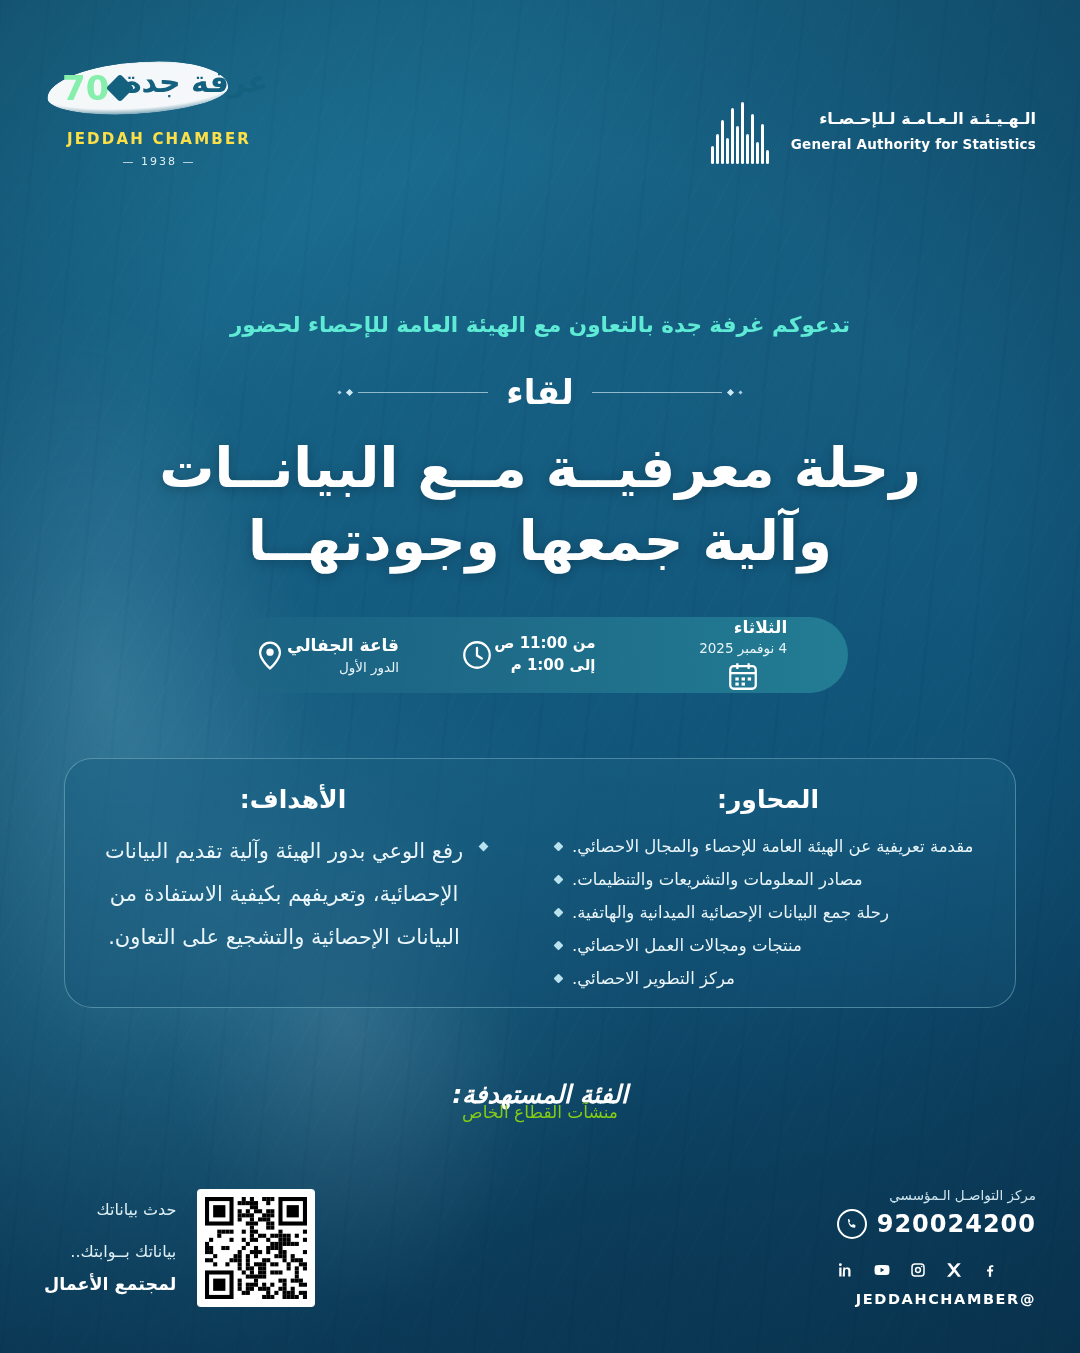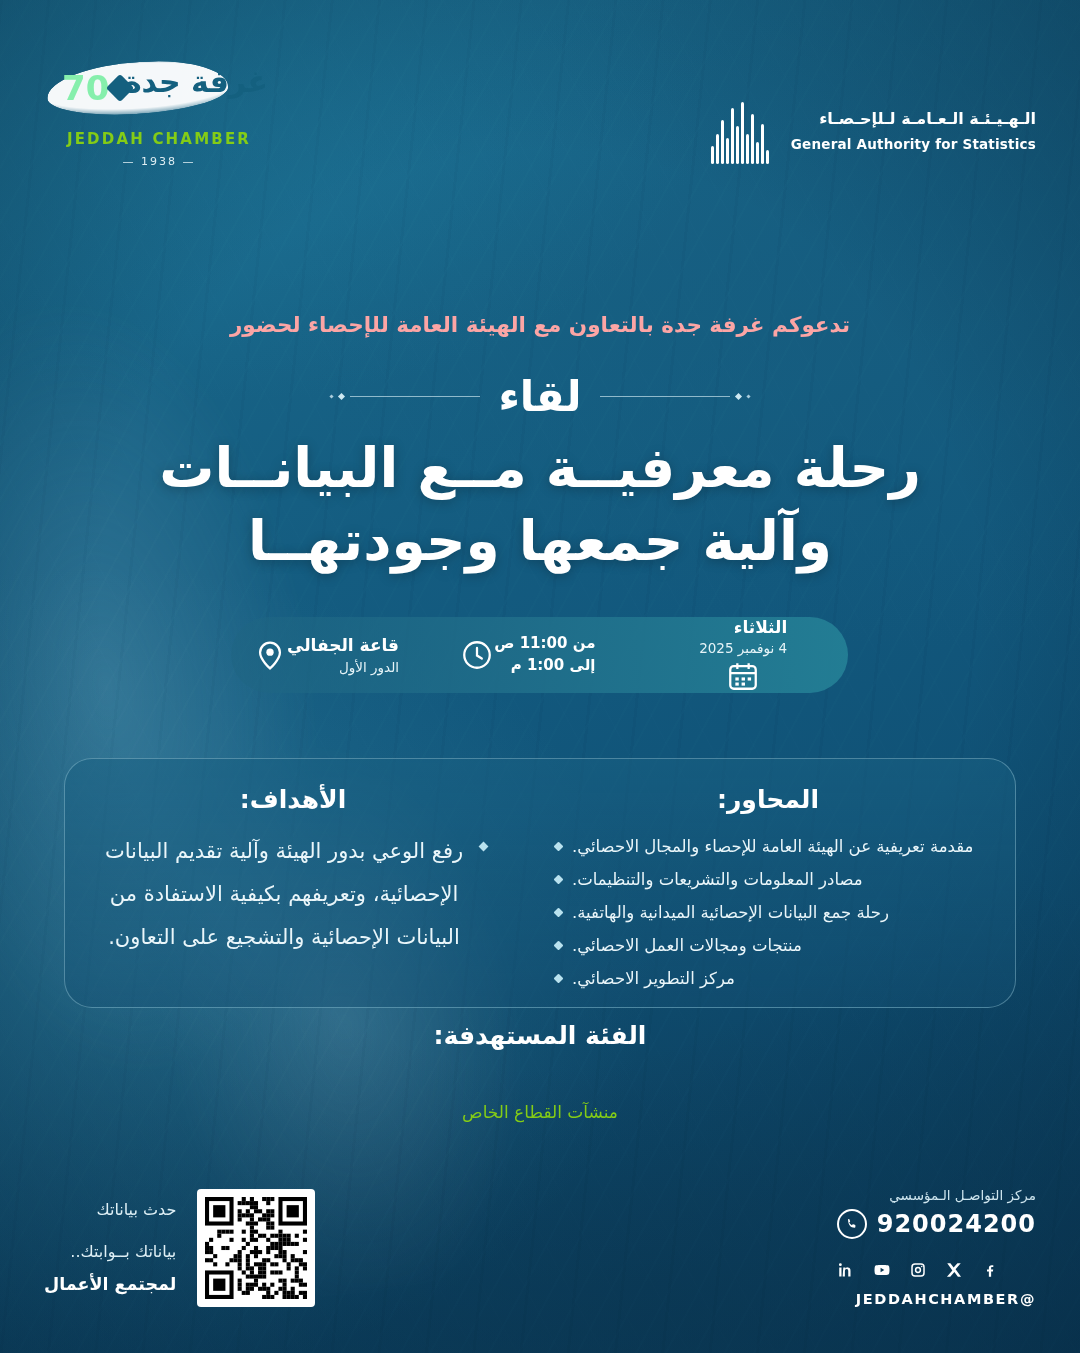--- a/index.html
+++ b/index.html
@@ -59,41 +59,41 @@
   }
   .jc-70{
     position:absolute;left:18px;top:12px;font-size:34px;font-weight:700;color:#86efac;
     font-family:"DejaVu Sans","Liberation Sans",sans-serif;
   }
   .jc-diamond{
     position:absolute;left:66px;top:22px;width:20px;height:20px;background:#14607f;
     transform:rotate(45deg);border-radius:3px;
   }
   .jc-name{
-    text-align:center;font-size:15px;letter-spacing:2.2px;font-weight:700;color:#84cc16;
+    text-align:center;font-size:15px;letter-spacing:2.2px;font-weight:700;color:#fde047;
     margin-top:2px;
   }
   .jc-year{
     text-align:center;font-size:11px;letter-spacing:2px;color:#dfeef3;margin-top:7px;
   }
 
   .logo-gastat{position:absolute;right:44px;top:96px;display:flex;align-items:center;gap:18px;color:#fff;}
   .gastat-txt{text-align:right;}
   .gastat-ar{font-size:16px;letter-spacing:2px;font-weight:700;}
   .gastat-en{font-size:13.5px;letter-spacing:.2px;margin-top:8px;font-weight:700;}
   .gastat-mark{width:62px;height:68px;position:relative;}
   .gastat-mark i{position:absolute;bottom:0;width:3px;background:#fff;border-radius:2px;display:block;}
 
   
   .invite{
     position:absolute;top:312px;left:0;right:0;text-align:center;
-    color:#fca5a5;font-size:21.5px;font-weight:700;letter-spacing:.2px;
+    color:#5eead4;font-size:21.5px;font-weight:700;letter-spacing:.2px;
   }
   .liqa-wrap{position:absolute;top:372px;left:0;right:0;display:flex;align-items:center;justify-content:center;gap:18px;}
-  .liqa{color:#fff;font-size:42px;font-weight:700;}
+  .liqa{color:#fff;font-size:34px;font-weight:700;}
   .orn{display:flex;align-items:center;gap:6px;}
   .orn .ln{width:130px;height:1px;background:rgba(210,235,243,.65);}
   .orn .dot{width:5px;height:5px;background:#cfe9f2;transform:rotate(45deg);}
   .orn .dot.sm{width:3px;height:3px;opacity:.8;}
 
   .main-title{
     position:absolute;top:432px;left:0;right:0;text-align:center;color:#ffffff;
     font-size:55px;font-weight:700;line-height:1.32;letter-spacing:.5px;
     text-shadow:0 2px 12px rgba(0,0,0,.25);
   }
@@ -139,22 +139,22 @@
   .goals-txt{
     color:#eaf6fa;font-size:21px;line-height:2.05;text-align:center;margin:0;
     position:relative;padding-right:18px;
   }
   .goals-txt .bullet{
     position:absolute;right:0;top:13px;width:7px;height:7px;background:#b9e2ef;transform:rotate(45deg);
   }
 
   
   .aud-title{
-    position:absolute;top:1021px;left:0;right:0;text-align:center;color:#ffffff;
-    font-size:25px;font-weight:700;
+    position:absolute;top:1080px;left:0;right:0;text-align:center;color:#ffffff;
+    font-size:25px;font-weight:700;font-style:italic;
   }
   .aud-body{
     position:absolute;top:1102px;left:0;right:0;text-align:center;color:#84cc16;font-size:17px;
   }
 
   
   .footer-right{position:absolute;right:44px;bottom:46px;text-align:right;color:#fff;}
   .fr-lbl{font-size:13.5px;color:#cfe6ef;letter-spacing:1px;margin-bottom:6px;}
   .fr-phone{display:flex;align-items:center;justify-content:flex-end;gap:10px;}
   .fr-phone .num{font-size:24px;font-weight:700;letter-spacing:1px;}

